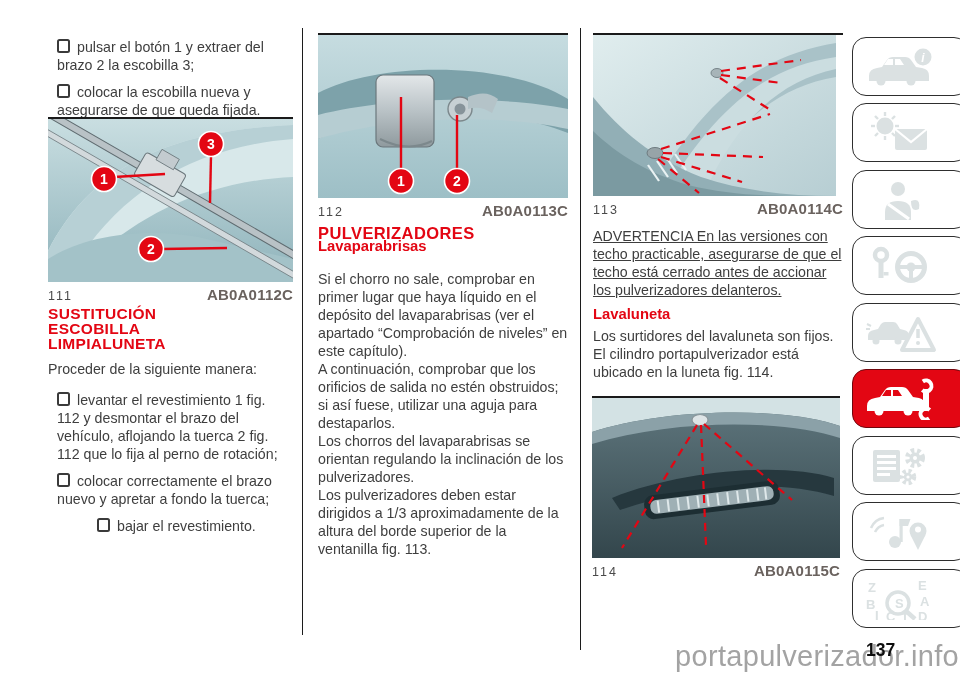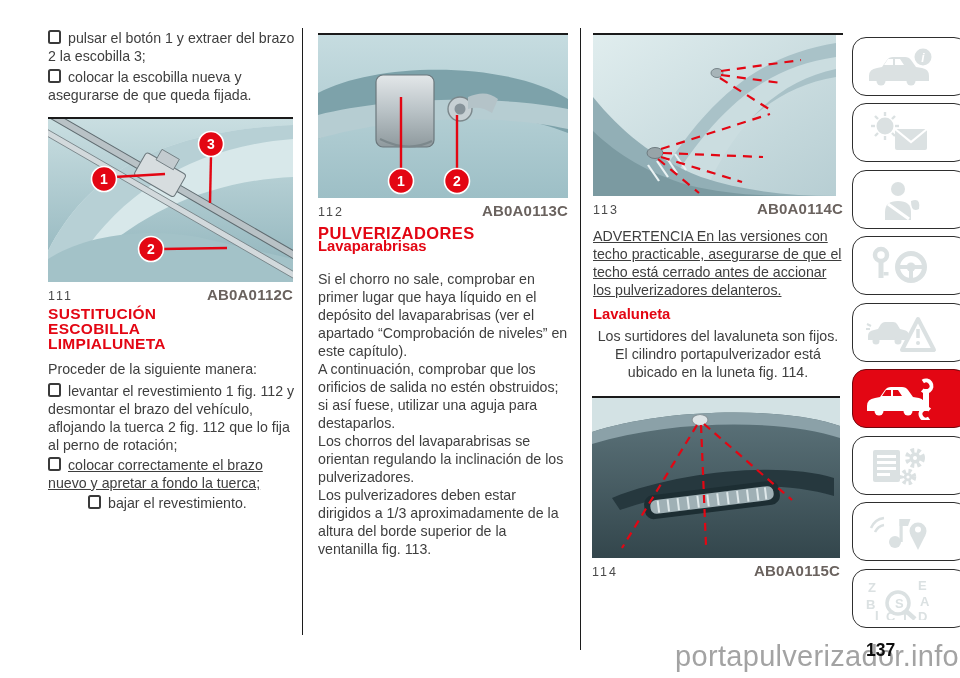--- a/index.html
+++ b/index.html
@@ -1,20 +1,20 @@
 <!DOCTYPE html>
 <html><head>
 <meta charset="utf-8">
 <style>
   html,body{margin:0;padding:0;background:#fff;}
   .page{position:relative;width:960px;height:678px;background:#ffffff;overflow:hidden;
         font-family:"Liberation Sans",sans-serif;color:#3e3e3e;}
   .abs{position:absolute;}
   .body-text{font-size:14.2px;line-height:18px;color:#3e3e3e;}
-  .bullet{margin:0;}
+  .bullet{margin:9px;}
   .sq{display:inline-block;width:9px;height:10px;border:2px solid #3a3a3a;border-radius:2.5px;
       margin-right:7px;vertical-align:-1px;}
   .h1red{color:#e30613;font-weight:bold;font-size:15.5px;line-height:15px;letter-spacing:.3px;}
   .h2red{color:#e30613;font-weight:bold;font-size:16.5px;letter-spacing:.4px;}
   .h3red{color:#e30613;font-weight:bold;font-size:14.8px;}
   .fig{border-top:2px solid #1a1a1a;}
   .fig svg{display:block;}
   .figcap{display:flex;justify-content:space-between;align-items:baseline;margin-top:4px;}
   .fignum{font-size:12.5px;color:#4a4a4a;letter-spacing:2px;}
   .figcode{font-size:15px;font-weight:bold;color:#6a625e;letter-spacing:.2px;}
@@ -79,21 +79,21 @@
   <div class="abs h1red" style="left:48px;top:306px;width:250px;">
     <div>SUSTITUCIÓN</div>
     <div>ESCOBILLA</div>
     <div>LIMPIALUNETA</div>
   </div>
 
   <div class="abs body-text" style="left:48px;top:360px;width:252px;">Proceder de la siguiente manera:</div>
 
   <div class="abs body-text" style="left:48px;top:382px;width:252px;">
     <p class="bullet"><span class="sq"></span><span>levantar el revestimiento 1 fig. 112 y desmontar el brazo del vehículo, aflojando la tuerca 2 fig. 112 que lo fija al perno de rotación;</span></p>
-    <p class="bullet" style="margin-top:2px;text-decoration:underline;"><span class="sq"></span><span>colocar correctamente el brazo nuevo y apretar a fondo la tuerca;</span></p>
+    <p class="bullet" style="margin-top:2px;"><span class="sq"></span><span>colocar correctamente el brazo nuevo y apretar a fondo la tuerca;</span></p>
     <p class="bullet" style="margin-top:2px;padding-left:40px;"><span class="sq"></span><span>bajar el revestimiento.</span></p>
   </div>
 
   <div class="vline" style="left:302px;top:28px;height:607px;"></div>
   <div class="vline" style="left:580px;top:28px;height:622px;"></div>
 
   <div class="abs fig" style="left:318px;top:33px;width:250px;">
     <svg width="250" height="163" viewBox="0 0 250 163">
       <defs>
         <linearGradient id="g112" x1="0" y1="0" x2="0" y2="1">
@@ -173,21 +173,21 @@
       </g>
     </svg>
     <div class="figcap">
       <span class="fignum">113</span>
       <span class="figcode">AB0A0114C</span>
     </div>
   </div>
 
   <div class="abs body-text" style="left:593px;top:227px;width:250px;text-decoration:underline;">ADVERTENCIA En las versiones con techo practicable, asegurarse de que el techo está cerrado antes de accionar los pulverizadores delanteros.</div>
   <div class="abs h3red" style="left:593px;top:306px;width:250px;">Lavaluneta</div>
-  <div class="abs body-text" style="left:593px;top:327px;width:250px;text-align:center;">Los surtidores del lavaluneta son fijos. El cilindro portapulverizador está ubicado en la luneta fig. 114.</div>
+  <div class="abs body-text" style="left:593px;top:327px;width:250px;">Los surtidores del lavaluneta son fijos. El cilindro portapulverizador está ubicado en la luneta fig. 114.</div>
 
   <div class="abs fig" style="left:592px;top:396px;width:248px;">
     <svg width="248" height="160" viewBox="0 0 248 160">
       <defs>
         <linearGradient id="g114" x1="0" y1="0" x2="0" y2="1">
           <stop offset="0" stop-color="#5c737a"></stop>
             <stop offset="1" stop-color="#33464c"></stop>
         </linearGradient>
       </defs>
       <rect width="248" height="160" fill="#d3e2e4"></rect>

